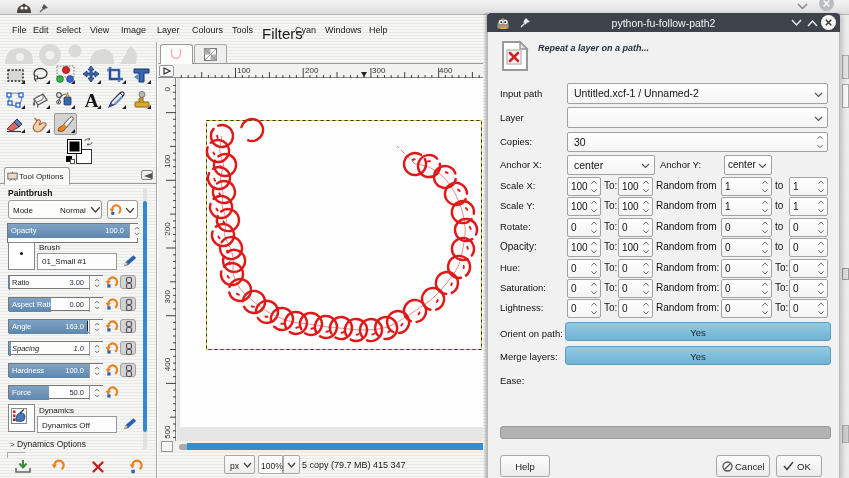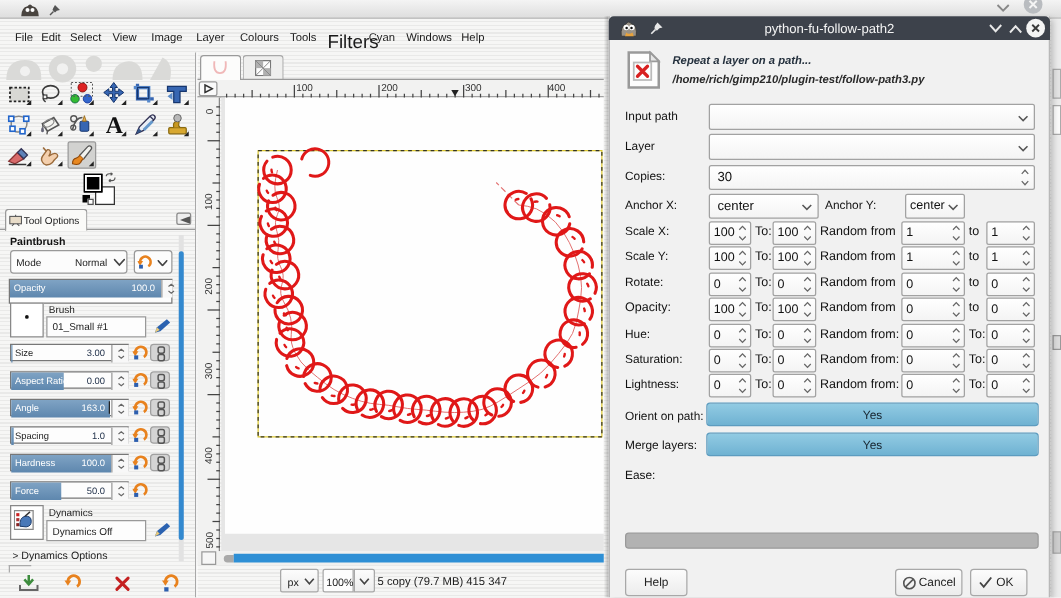--- a/index.html
+++ b/index.html
@@ -190,21 +190,21 @@
     <div style="position:absolute;left:20px;top:252px;width:3px;height:3px;background:#111;border-radius:50%"></div>
     <div style="position:absolute;left:39px;top:243px;font-size:8px;color:#222">Brush</div>
     <div style="position:absolute;left:37px;top:253px;width:80px;height:17px;background:#fdfdfd;border:1px solid #999"></div>
     <div style="position:absolute;left:42px;top:257px;font-size:8px;color:#222">01_Small #1</div>
     <svg width="16" height="14" viewBox="0 0 18 16" style="position:absolute;left:122px;top:254px">
       <path d="M2 14 L4 9 L13 1.5 L16 4.5 L7 12.5 Z" fill="#2b62b0"></path>
       <path d="M2 14 L4 9 L6.5 11.5 Z" fill="#e8c878"></path>
     </svg>
     <div style="position:absolute;left:8px;top:275px;width:95px;height:14px;background:#fdfdfd;border:1px solid #777;">
       <div style="position:absolute;left:0;top:0;width:1px;height:14px;background:linear-gradient(#7fa3c4,#5e87ae)"></div>
-      <div style="position:absolute;left:3px;top:2px;font-size:7.5px;color:#222">Size</div>
+      <div style="position:absolute;left:3px;top:2px;font-size:7.5px;color:#222">Ratio</div>
       <div style="position:absolute;right:18px;top:2px;font-size:7.5px;color:#1b2b45">3.00</div>
       <div style="position:absolute;left:80px;top:0;width:14px;height:14px;border-left:1px solid #999;background:#f8f8f8"><svg width="14" height="14">
           <path d="M4.8 5.2 L7 3.4 L9.2 5.2" fill="none" stroke="#666" stroke-width="0.9"></path>
           <path d="M4.8 8.8 L7 10.6 L9.2 8.8" fill="none" stroke="#666" stroke-width="0.9"></path>
         </svg></div>
     </div>
     <svg width="13.299999999999999" height="13.299999999999999" viewBox="0 0 14 14" style="position:absolute;left:106px;top:275px">
       <path d="M9.6 11.2 A4.7 4.7 0 1 0 2.3 7.2" fill="none" stroke="#e8821e" stroke-width="2.2"></path>
       <path d="M-0.4 6.4 L5 6.4 L2.3 10.6 Z" fill="#e8821e"></path>
       <rect x="1.4" y="9.8" width="3.4" height="3.4" fill="#2d5fae"></rect>
@@ -242,21 +242,21 @@
     </div>
     <svg width="13.299999999999999" height="13.299999999999999" viewBox="0 0 14 14" style="position:absolute;left:106px;top:319px">
       <path d="M9.6 11.2 A4.7 4.7 0 1 0 2.3 7.2" fill="none" stroke="#e8821e" stroke-width="2.2"></path>
       <path d="M-0.4 6.4 L5 6.4 L2.3 10.6 Z" fill="#e8821e"></path>
       <rect x="1.4" y="9.8" width="3.4" height="3.4" fill="#2d5fae"></rect>
     </svg>
     <div style="position:absolute;left:120px;top:319px;width:16px;height:14px;background:#d4d4d4;border:1px solid #a0a0a0;border-radius:3px"><svg width="16" height="14">
         <rect x="5.5" y="1.5" width="5" height="5" rx="1.5" fill="none" stroke="#555" stroke-width="1.2"></rect>
         <rect x="5.5" y="7.5" width="5" height="5" rx="1.5" fill="none" stroke="#555" stroke-width="1.2"></rect>
       </svg></div>
-    <div style="position:absolute;left:8px;top:341px;width:95px;height:14px;background:#fdfdfd;border:1px solid #777;">
+    <div style="position:absolute;left:8px;top:341px;width:95px;height:14px;background:#fdfdfd;border:1px solid #777;font-style:italic;">
       <div style="position:absolute;left:0;top:0;width:2px;height:14px;background:linear-gradient(#7fa3c4,#5e87ae)"></div>
       <div style="position:absolute;left:3px;top:2px;font-size:7.5px;color:#222">Spacing</div>
       <div style="position:absolute;right:18px;top:2px;font-size:7.5px;color:#1b2b45">1.0</div>
       <div style="position:absolute;left:80px;top:0;width:14px;height:14px;border-left:1px solid #999;background:#f8f8f8"><svg width="14" height="14">
           <path d="M4.8 5.2 L7 3.4 L9.2 5.2" fill="none" stroke="#666" stroke-width="0.9"></path>
           <path d="M4.8 8.8 L7 10.6 L9.2 8.8" fill="none" stroke="#666" stroke-width="0.9"></path>
         </svg></div>
     </div>
     <svg width="13.299999999999999" height="13.299999999999999" viewBox="0 0 14 14" style="position:absolute;left:106px;top:341px">
       <path d="M9.6 11.2 A4.7 4.7 0 1 0 2.3 7.2" fill="none" stroke="#e8821e" stroke-width="2.2"></path>
@@ -594,23 +594,23 @@
     <svg width="15" height="15" style="position:absolute;left:821px;top:15px">
       <path d="M4.8 4.8 L10.2 10.2 M10.2 4.8 L4.8 10.2" stroke="#3a3a3a" stroke-width="1.5"></path>
     </svg>
     <svg width="28" height="32" viewBox="0 0 28 32" style="position:absolute;left:501px;top:40px">
 <path d="M2 2 H19 L26 9 V30 H2 Z" fill="#fdfdfd" stroke="#999" stroke-width="2"></path>
 <path d="M19 2 L19 9 H26 Z" fill="#e6e6e6" stroke="#999" stroke-width="1.4"></path>
 <rect x="6" y="10" width="14" height="14" fill="none" stroke="#bbb" stroke-width="1.4"></rect>
 <path d="M9 13 L17 21 M17 13 L9 21" stroke="#d82020" stroke-width="2.6" stroke-linecap="round"></path>
     </svg>
     <div style="position:absolute;left:538px;top:43px;font-size:9px;font-style:italic;font-weight:bold;color:#25313e">Repeat a layer on a path...</div>
-    <div style="position:absolute;left:538px;top:58px;font-size:9px;font-style:italic;font-weight:bold;color:#2a2a2a">/home/rich/gimp210/plugin-test/follow-path3.py</div>
     <div style="position:absolute;left:500px;top:88px;font-size:9.5px;color:#111">Input path</div>
     <div style="position:absolute;left:567px;top:83px;width:261px;height:21px;background:linear-gradient(#ffffff,#f4f4f4);border:1px solid #a2a2a2;border-radius:2px"></div>
+    <div style="position:absolute;left:574px;top:83px;height:21px;line-height:21px;font-size:10.5px;color:#111">Untitled.xcf-1 / Unnamed-2</div>
     <svg width="9" height="6" style="position:absolute;left:814px;top:91.5px">
       <path d="M1 1 L4.5 4.5 L8 1" fill="none" stroke="#555" stroke-width="1.2"></path>
     </svg>
     <div style="position:absolute;left:500px;top:112px;font-size:9.5px;color:#111">Layer</div>
     <div style="position:absolute;left:567px;top:107px;width:261px;height:21px;background:linear-gradient(#ffffff,#f4f4f4);border:1px solid #a2a2a2;border-radius:2px"></div>
     <svg width="9" height="6" style="position:absolute;left:814px;top:115.5px">
       <path d="M1 1 L4.5 4.5 L8 1" fill="none" stroke="#555" stroke-width="1.2"></path>
     </svg>
     <div style="position:absolute;left:500px;top:136px;font-size:9.5px;color:#111">Copies:</div>
     <div style="position:absolute;left:567px;top:132px;width:261px;height:20px;background:linear-gradient(#ffffff,#f4f4f4);border:1px solid #a2a2a2;border-radius:2px"></div>

